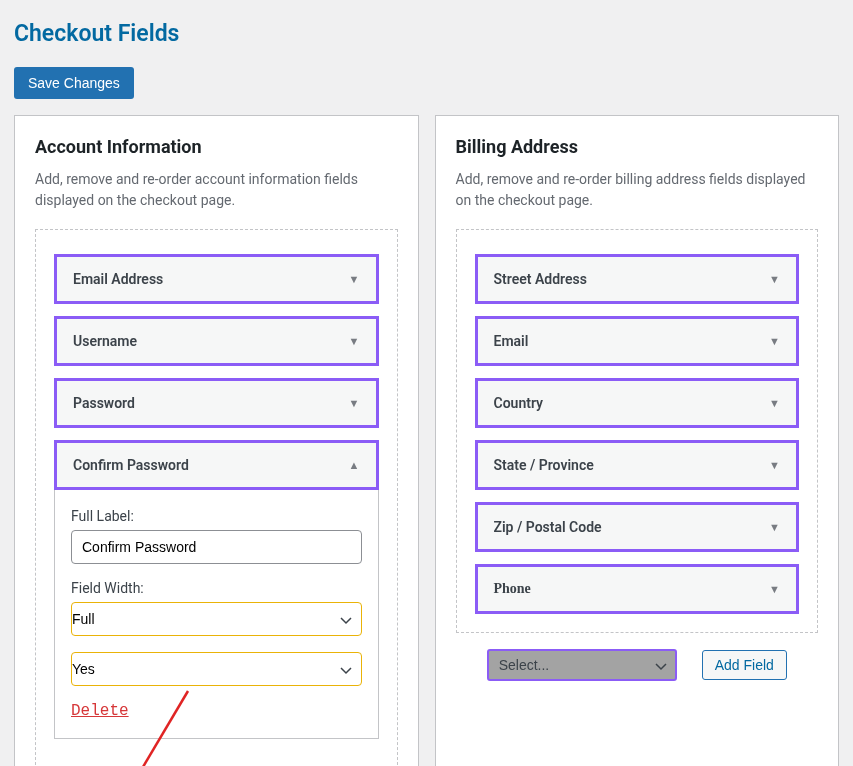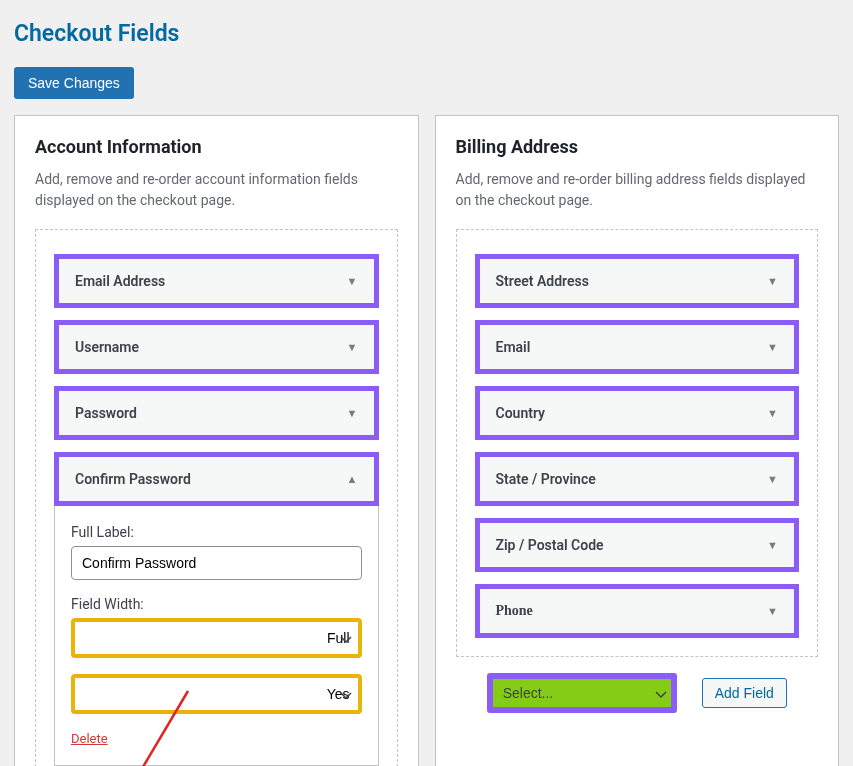--- a/index.html
+++ b/index.html
@@ -55,21 +55,21 @@
       font-size: 14px;
       color: #646970;
       margin-bottom: 18px;
       line-height: 1.5;
     }
     .dashed-box {
       border: 1px dashed #c3c4c7;
       padding: 24px 18px 18px;
     }
     .field-row {
-      border: 5px solid #8b5cf6;
+      border: 3px solid #8b5cf6;
       background: #f6f7f7;
       padding: 14px 16px;
       display: flex;
       justify-content: space-between;
       align-items: center;
       font-size: 14px;
       font-weight: 600;
       cursor: pointer;
       margin-bottom: 12px;
       color: #3c434a;
@@ -109,62 +109,62 @@
     }
     .select-wrap {
       position: relative;
       margin-bottom: 16px;
     }
     .select-wrap.last {
       margin-bottom: 14px;
     }
     .select {
       width: 100%;
-      border: 4px solid #eab308;
+      border: 1px solid #eab308;
       border-radius: 4px;
-      padding: 8px 8px;
+      padding: 8px 0;
       font-size: 14px;
       background: #fff;
       appearance: none;
       cursor: pointer;
-      text-align: right;
     }
     .select-caret {
       position: absolute;
       right: 10px;
       top: 50%;
       transform: translateY(-50%);
       pointer-events: none;
       color: #3c434a;
     }
     .delete-link {
       color: #d63638;
-      font-size: 13px;
+      font-size: 16px;
       text-decoration: underline;
       cursor: pointer;
       display: inline-block;
+      font-family: Liberation Mono, monospace;
     }
     .add-field-row {
       display: flex;
       gap: 10px;
       justify-content: center;
       margin-top: 16px;
       align-items: center;
     }
     .add-select-wrap {
       position: relative;
       width: 190px;
     }
     .add-select {
       width: 100%;
-      border: 6px solid #8b5cf6;
+      border: 2px solid #8b5cf6;
       border-radius: 3px;
       padding: 6px 10px;
       font-size: 14px;
-      background: #84cc16;
+      background: #a3a3a3;
       appearance: none;
       cursor: pointer;
       color: #3c434a;
     }
     .btn-secondary {
       background: #f6f7f7;
       color: #0369a1;
       border: 1px solid #2271b1;
       padding: 6px 12px;
       font-size: 14px;

